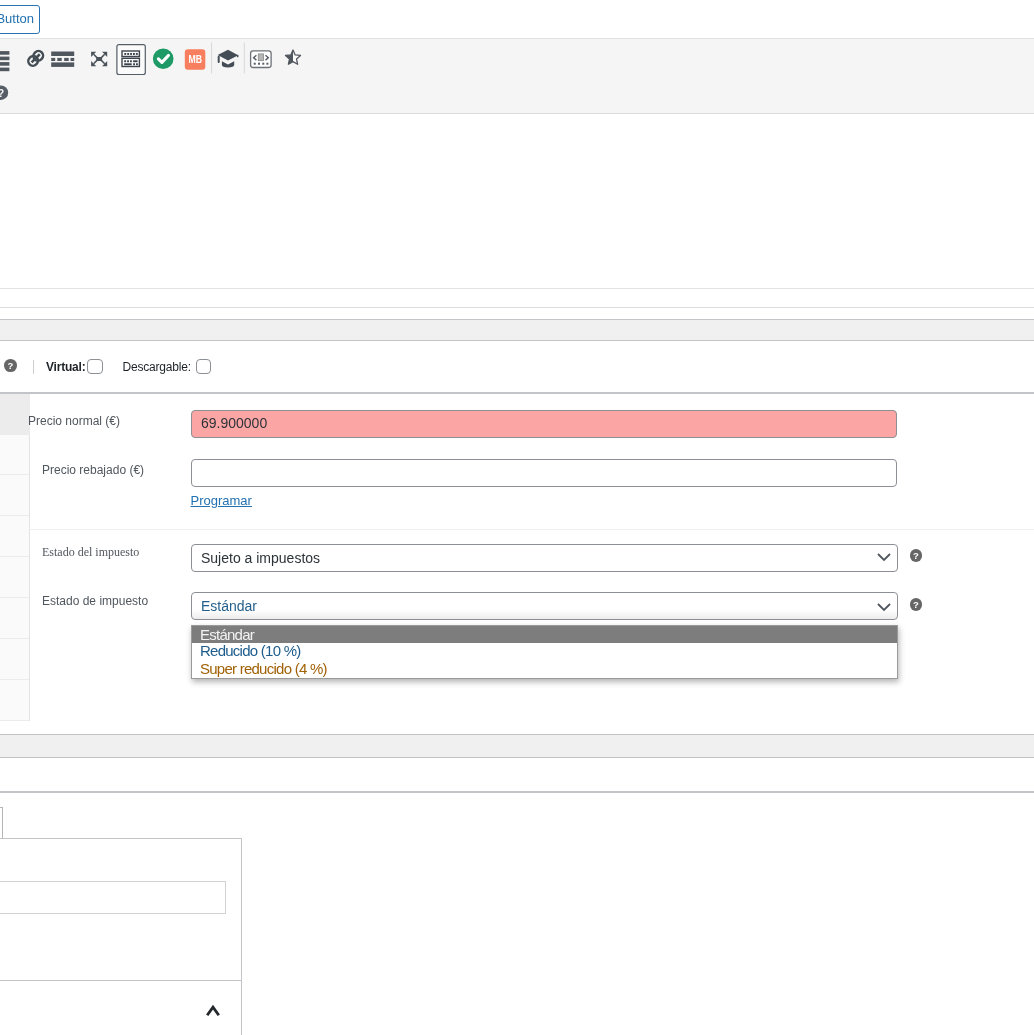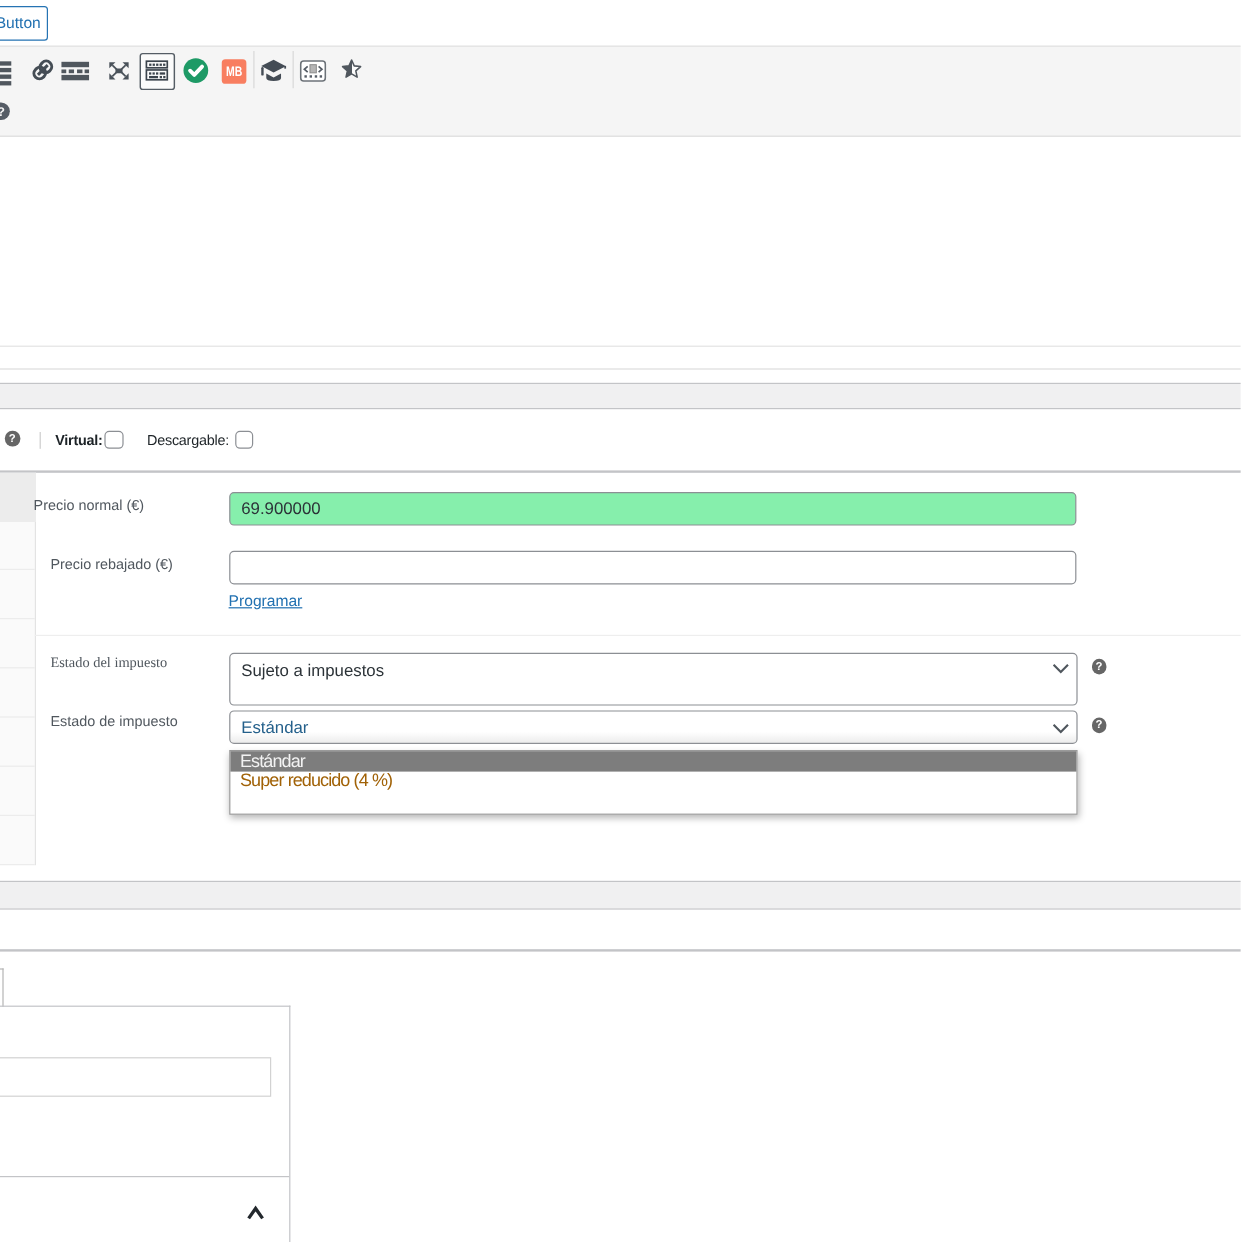--- a/index.html
+++ b/index.html
@@ -130,42 +130,43 @@
 <div class="abs" style="left:0;top:393.5px;width:30px;height:41px;background:#ececec;"></div>
 <div class="abs" style="left:0;top:474.3px;width:29px;height:1px;background:#ececec;"></div>
 <div class="abs" style="left:0;top:515.2px;width:29px;height:1px;background:#ececec;"></div>
 <div class="abs" style="left:0;top:556px;width:29px;height:1px;background:#ececec;"></div>
 <div class="abs" style="left:0;top:596.9px;width:29px;height:1px;background:#ececec;"></div>
 <div class="abs" style="left:0;top:637.7px;width:29px;height:1px;background:#ececec;"></div>
 <div class="abs" style="left:0;top:678.6px;width:29px;height:1px;background:#ececec;"></div>
 <div class="abs" style="left:0;top:719.5px;width:29px;height:1px;background:#ececec;"></div>
 
 <div class="abs" style="left:28px;top:414px;font-size:12px;color:#50575e;">Precio normal (€)</div>
-<div class="abs" style="left:191px;top:410px;width:706px;height:27.5px;border:1px solid #8c8f94;border-radius:4px;background:#86efac;box-sizing:border-box;font-size:14px;color:#2c3338;line-height:25.5px;padding-left:9px;">69.900000</div>
+<div class="abs" style="left:191px;top:410px;width:706px;height:27.5px;border:1px solid #8c8f94;border-radius:4px;background:#fca5a5;box-sizing:border-box;font-size:14px;color:#2c3338;line-height:25.5px;padding-left:9px;">69.900000</div>
 <div class="abs" style="left:42px;top:463px;font-size:12px;color:#50575e;">Precio rebajado (€)</div>
 <div class="abs" style="left:191px;top:459px;width:706px;height:27.5px;border:1px solid #8c8f94;border-radius:4px;background:#fff;box-sizing:border-box;"></div>
 <div class="abs" style="left:190.5px;top:492.5px;font-size:13px;color:#2271b1;text-decoration:underline;text-align:center;">Programar</div>
 <div class="abs" style="left:29px;top:529px;width:1005px;height:1px;background:#eee;"></div>
 
 <div class="abs" style="left:42px;top:545px;font-size:12px;color:#50575e;font-family:Liberation Serif, serif;">Estado del impuesto</div>
-<div class="abs" style="left:191px;top:543.5px;width:706.5px;height:44px;border:1px solid #8c8f94;border-radius:4px;background:#fff;box-sizing:border-box;font-size:14px;color:#2c3338;line-height:26px;padding-left:9px;">Sujeto a impuestos</div>
+<div class="abs" style="left:191px;top:543.5px;width:706.5px;height:28px;border:1px solid #8c8f94;border-radius:4px;background:#fff;box-sizing:border-box;font-size:14px;color:#2c3338;line-height:26px;padding-left:9px;">Sujeto a impuestos</div>
 <svg class="abs" style="left:875px;top:551px;width:18px;height:12px;" viewBox="0 0 18 12">
     <polyline points="3,3 9,9 15,3" fill="none" stroke="#50575e" stroke-width="1.8"></polyline>
   </svg>
 <div class="abs" style="left:909.5px;top:549px;width:12.6px;height:12.6px;border-radius:50%;background:#666;color:#fff;font-size:9.5px;font-weight:bold;text-align:center;line-height:13px;">?</div>
 
 <div class="abs" style="left:42px;top:594px;font-size:12px;color:#50575e;">Estado de impuesto</div>
 <div class="abs" style="left:191px;top:592px;width:706.5px;height:28px;border:1px solid #8c8f94;border-radius:4px;background:linear-gradient(180deg,#fff 65%,#ececec 100%);box-sizing:border-box;font-size:14px;color:#24608b;line-height:26px;padding-left:9px;">Estándar</div>
 <svg class="abs" style="left:875px;top:600.8px;width:18px;height:12px;" viewBox="0 0 18 12">
     <polyline points="3,3 9,9 15,3" fill="none" stroke="#50575e" stroke-width="1.8"></polyline>
   </svg>
 <div class="abs" style="left:909.5px;top:598px;width:12.6px;height:12.6px;border-radius:50%;background:#666;color:#fff;font-size:9.5px;font-weight:bold;text-align:center;line-height:13px;">?</div>
 
 <div class="abs" style="left:191px;top:624.5px;width:706.5px;height:54.5px;background:#fff;border:1px solid #9a9a9a;box-sizing:border-box;box-shadow:1px 3px 6px rgba(0,0,0,0.3);z-index:5;font-size:15px;letter-spacing:-0.75px;">
   <div style="height:17.7px;background:#7d7d7d;color:#f2f2f2;line-height:17.9px;padding-left:8px;">Estándar</div>
+  <div style="height:18.2px;color:#1d5c8c;line-height:16.3px;padding-left:8px;">Reducido (10 %)</div>
   <div style="height:17.6px;color:#a16207;line-height:16.3px;padding-left:8px;">Super reducido (4 %)</div>
 </div>
 
 <div class="hr" style="top:734px;height:1px;background:#c3c4c7;"></div>
 <div class="hr" style="top:735px;height:22px;background:#f0f0f1;"></div>
 <div class="hr" style="top:757px;height:1px;background:#c3c4c7;"></div>
 <div class="hr" style="top:791px;height:1.5px;background:#c3c4c7;"></div>
 
 <div class="abs" style="left:-30px;top:807px;width:32.5px;height:31.5px;border:1px solid #b5b5b5;border-bottom:none;background:#fff;box-sizing:border-box;"></div>
 <div class="abs" style="left:0;top:838px;width:242px;height:1px;background:#c3c4c7;"></div>

